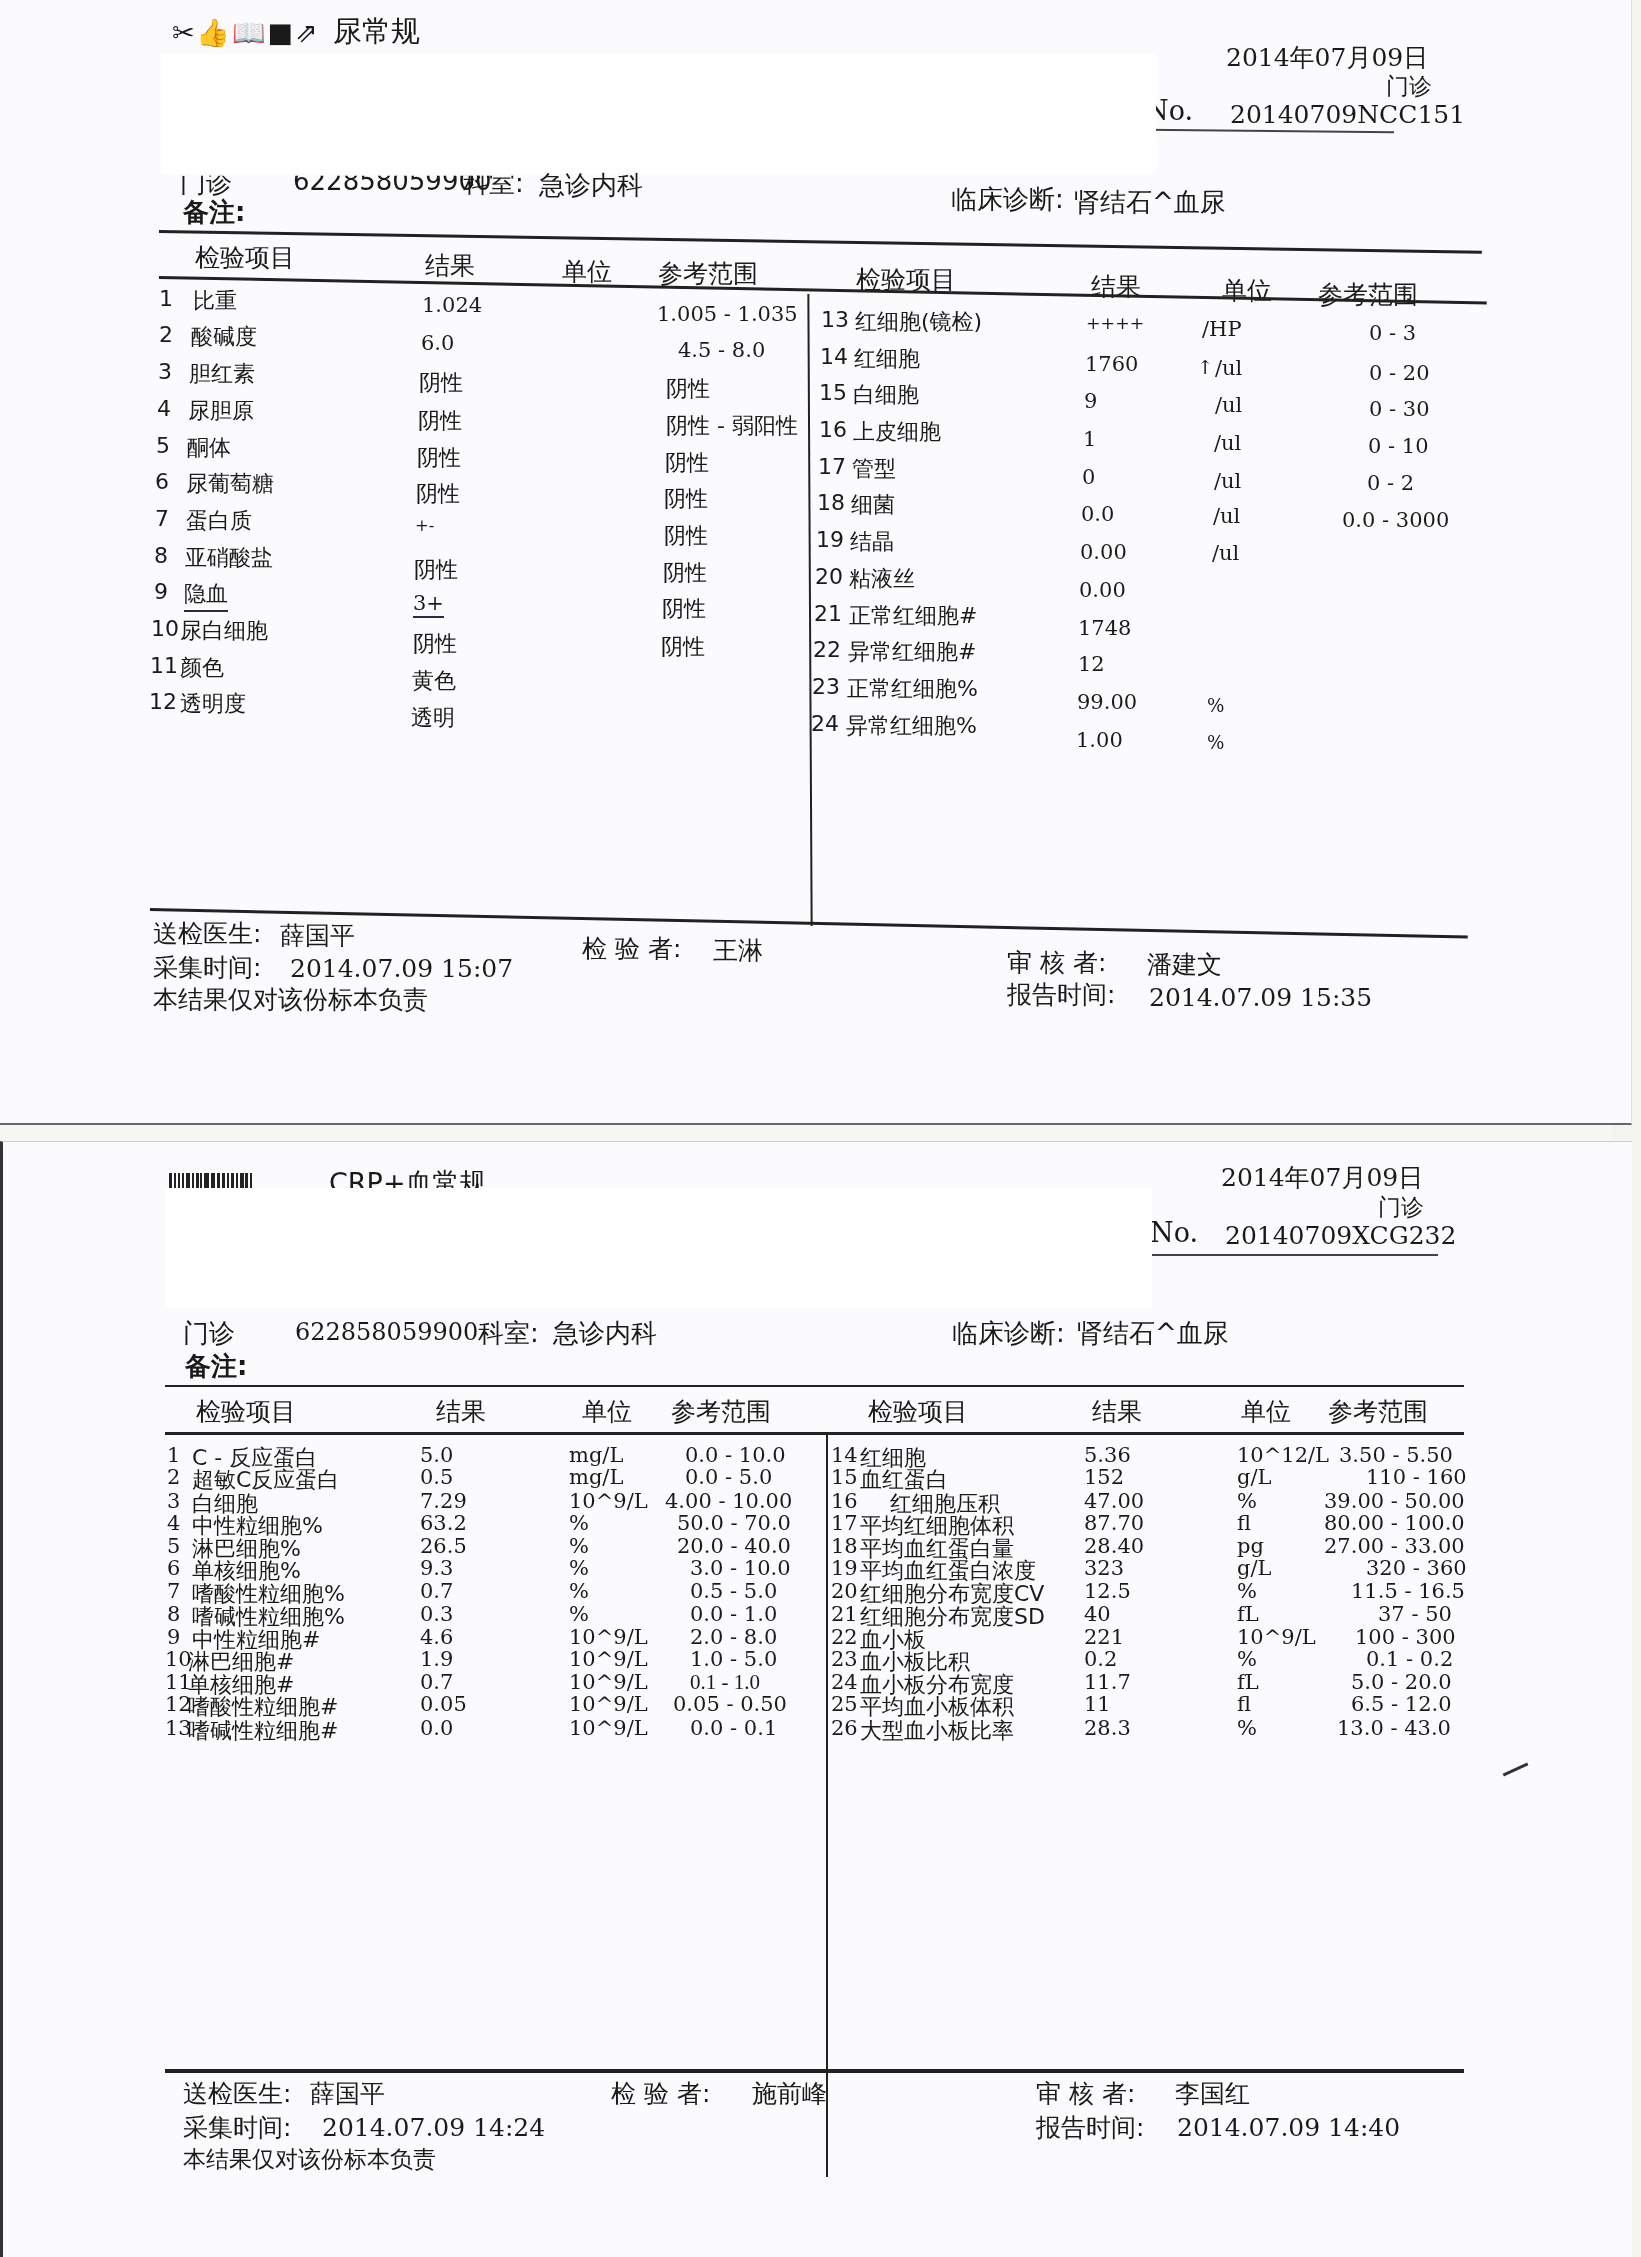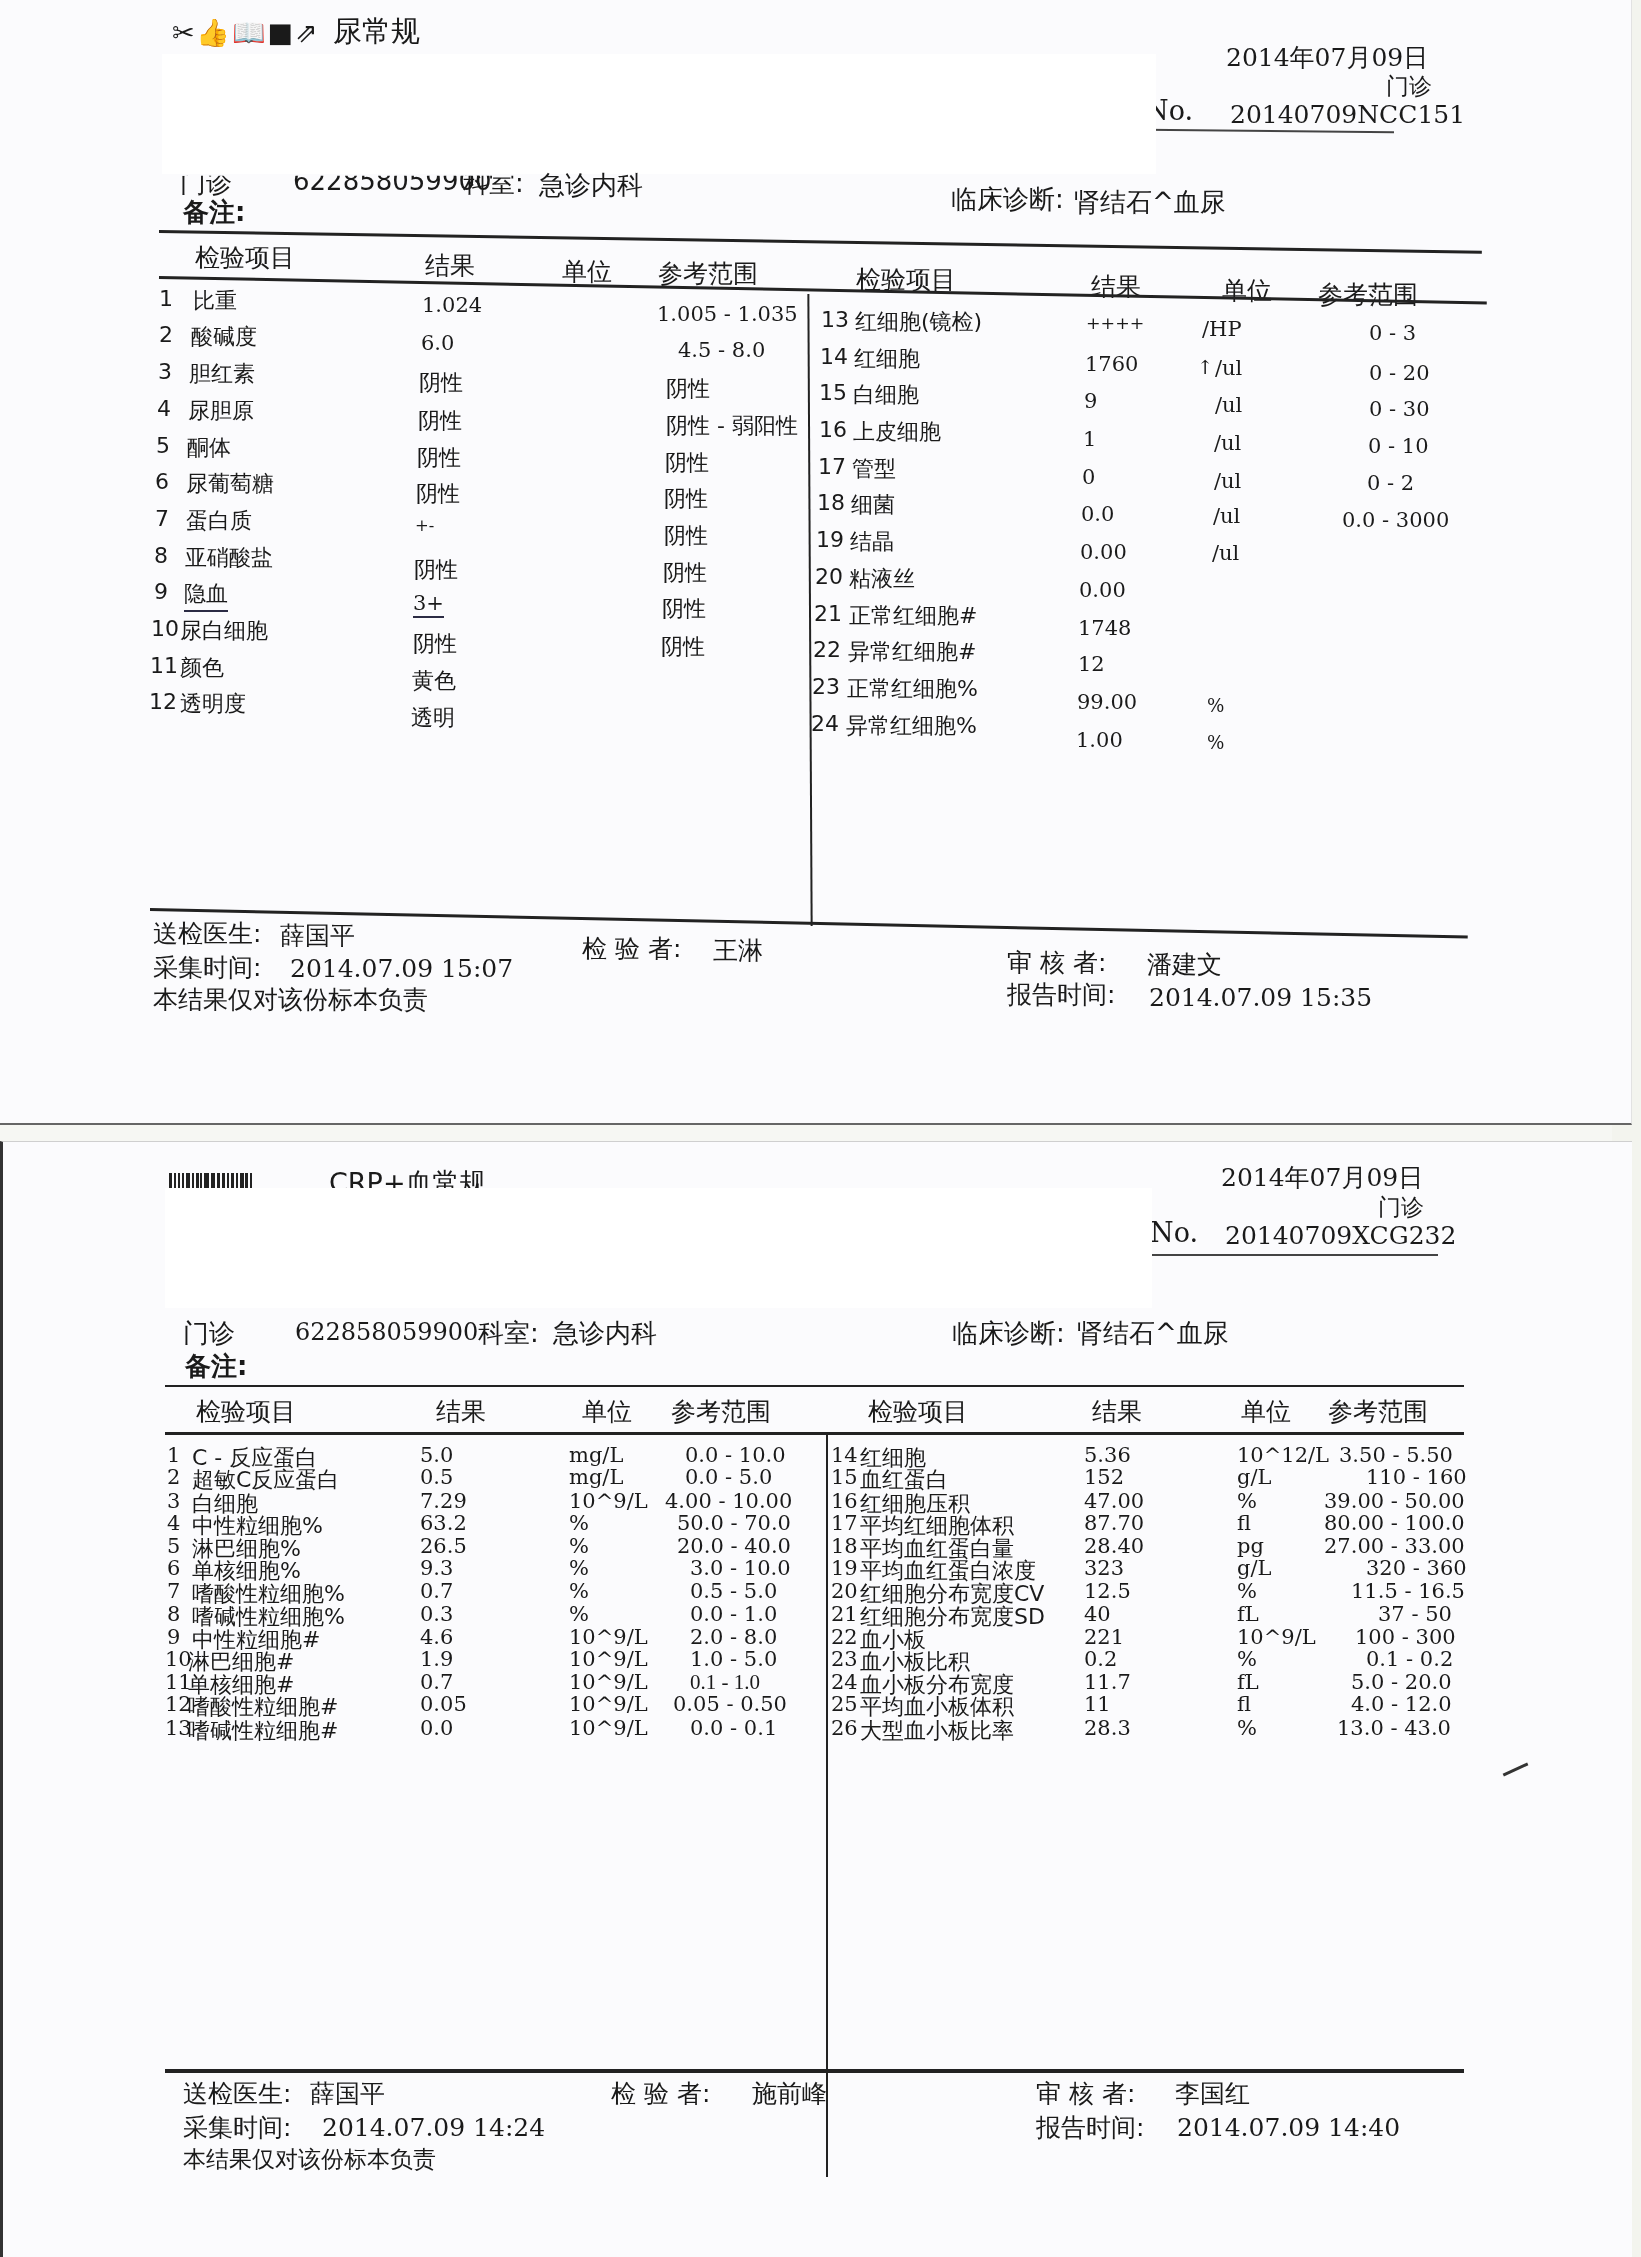--- a/index.html
+++ b/index.html
@@ -414,21 +414,21 @@
       </div>
     <div class="row" style="top:323px;">
         <span class="col tdn" style="left:828px;">15</span>
         <span class="col td" style="left:857px;">血红蛋白</span>
         <span class="col tdn" style="left:1081px;">152</span>
         <span class="col tdn" style="left:1234px;">g/L</span>
         <span class="col tdn" style="left:1363px;">110 - 160</span>
       </div>
     <div class="row" style="top:347px;">
         <span class="col tdn" style="left:828px;">16</span>
-        <span class="col td" style="left:857px;">红细胞压积</span>
+        <span class="col td" style="left:887px;">红细胞压积</span>
         <span class="col tdn" style="left:1081px;">47.00</span>
         <span class="col tdn" style="left:1234px;">%</span>
         <span class="col tdn" style="left:1321px;">39.00 - 50.00</span>
       </div>
     <div class="row" style="top:369px;">
         <span class="col tdn" style="left:828px;">17</span>
         <span class="col td" style="left:857px;">平均红细胞体积</span>
         <span class="col tdn" style="left:1081px;">87.70</span>
         <span class="col tdn" style="left:1234px;">fl</span>
         <span class="col tdn" style="left:1321px;">80.00 - 100.0</span>
@@ -480,21 +480,21 @@
         <span class="col td" style="left:857px;">血小板分布宽度</span>
         <span class="col tdn" style="left:1081px;">11.7</span>
         <span class="col tdn" style="left:1234px;">fL</span>
         <span class="col tdn" style="left:1348px;">5.0 - 20.0</span>
       </div>
     <div class="row" style="top:550px;">
         <span class="col tdn" style="left:828px;">25</span>
         <span class="col td" style="left:857px;">平均血小板体积</span>
         <span class="col tdn" style="left:1081px;">11</span>
         <span class="col tdn" style="left:1234px;">fl</span>
-        <span class="col tdn" style="left:1348px;">4.0 - 12.0</span>
+        <span class="col tdn" style="left:1348px;">6.5 - 12.0</span>
       </div>
     <div class="row" style="top:574px;">
         <span class="col tdn" style="left:828px;">26</span>
         <span class="col td" style="left:857px;">大型血小板比率</span>
         <span class="col tdn" style="left:1081px;">28.3</span>
         <span class="col tdn" style="left:1234px;">%</span>
         <span class="col tdn" style="left:1334px;">13.0 - 43.0</span>
       </div>
   </div>
 

